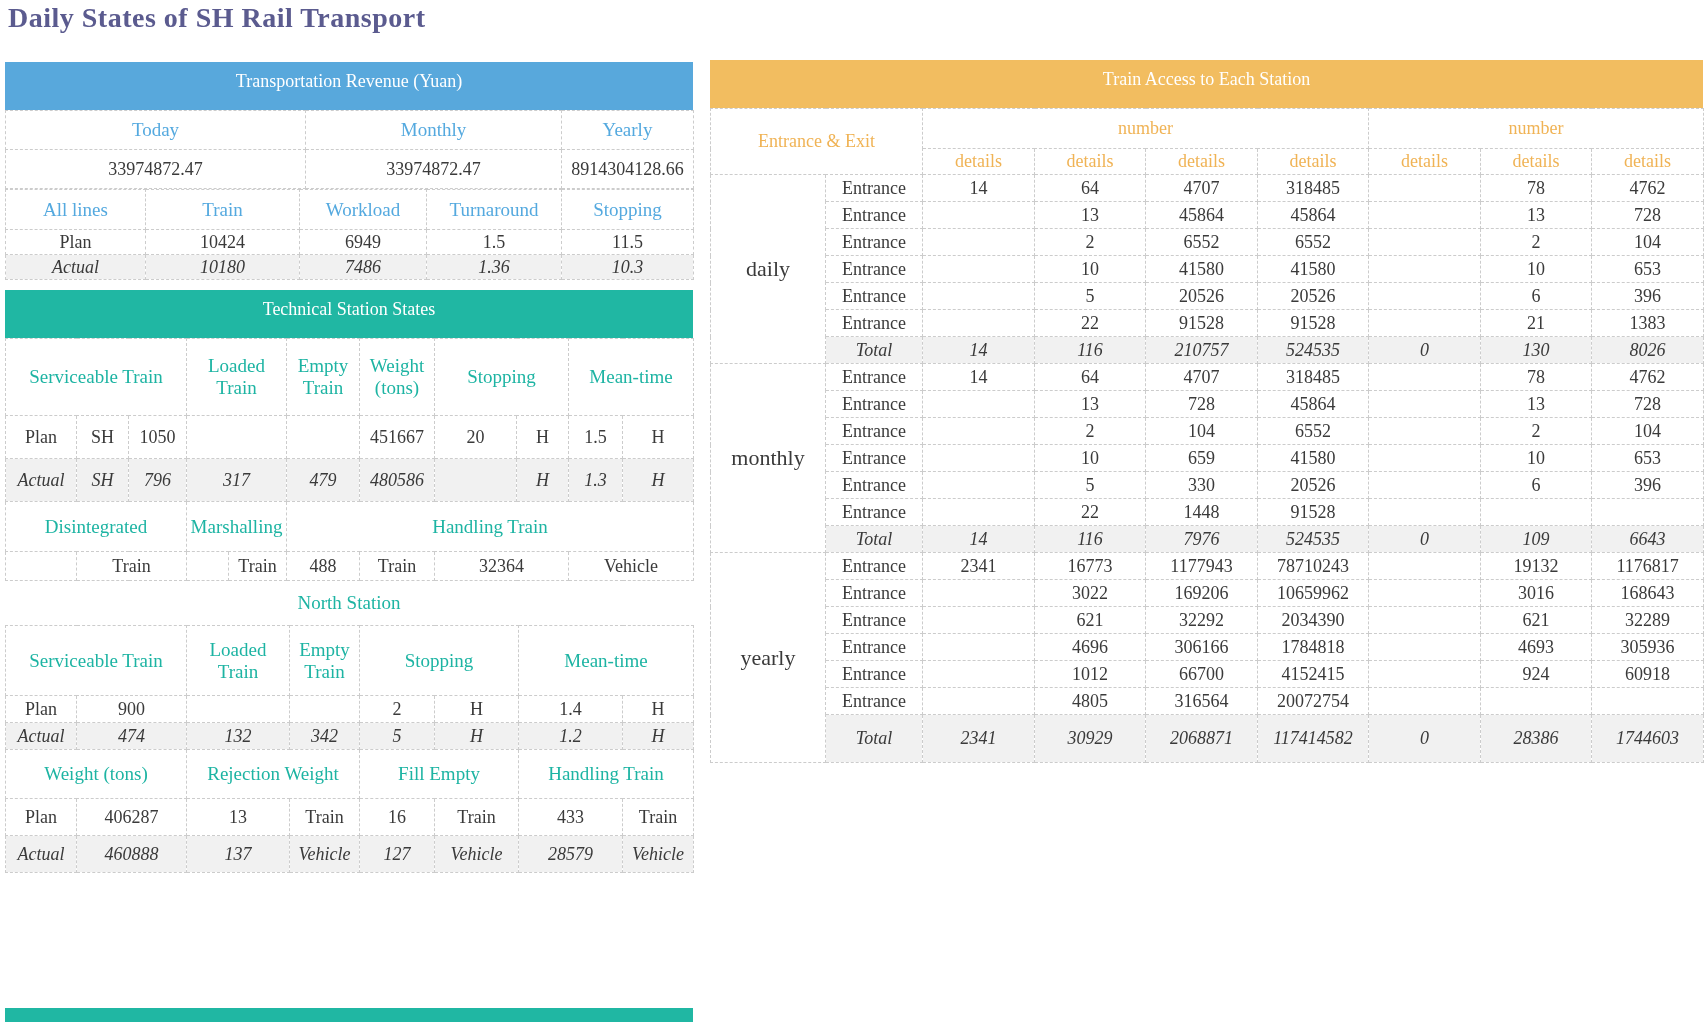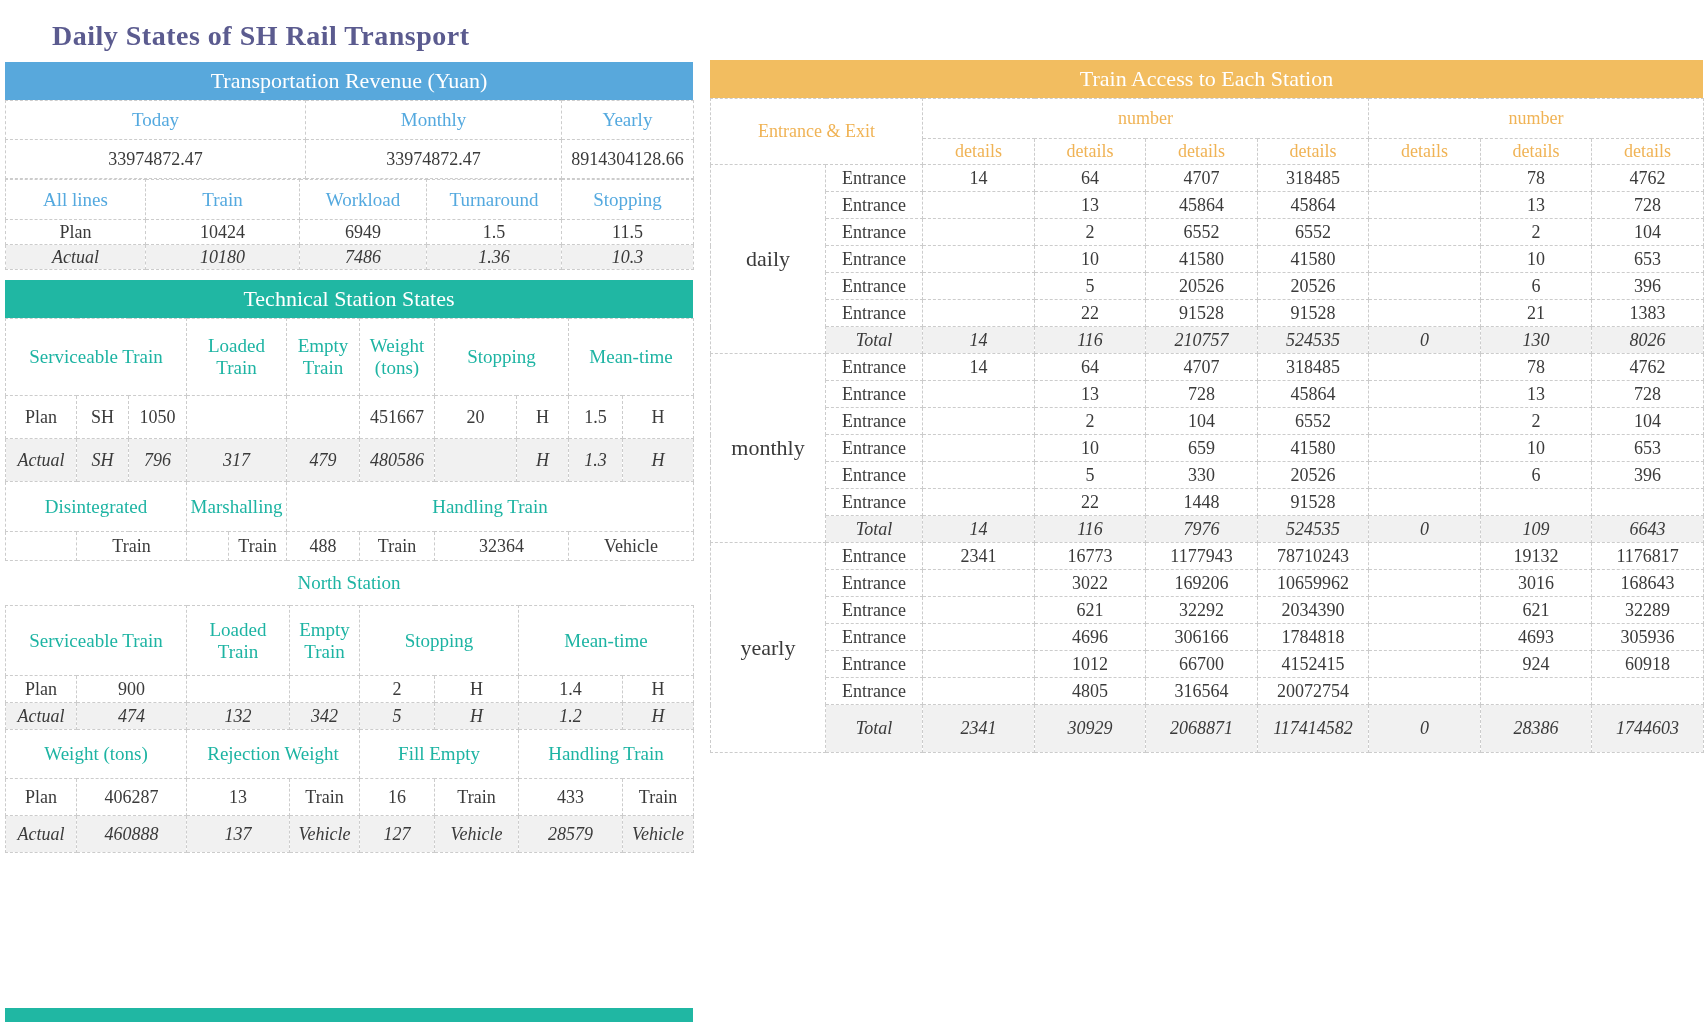--- a/index.html
+++ b/index.html
@@ -2,26 +2,26 @@
 <html style="--title_color: #5b5b8f; --bar_blue: #58a8dc; --text_blue: #54a9df; --bar_teal: #20b7a3; --text_teal: #1db4a3; --bar_orange: #f2bd60; --text_orange: #f0b355; --band_gray: #f1f1f1; --body_text: #3a3a3a;"><head>
 <meta charset="utf-8">
 <style>
   html,body{margin:0;padding:0;}
   body{
     width:1708px;height:1022px;position:relative;background:#fff;
     font-family:"Liberation Serif","DejaVu Serif",serif;
     -webkit-font-smoothing:antialiased;overflow:hidden;
   }
   .page-title{
-    position:absolute;left:8px;top:20px;font-size:28px;font-weight:bold;
-    color:var(--title_color,#5b5b8f);letter-spacing:0.5px;margin-left:44px;
+    position:absolute;left:8px;top:2px;font-size:28px;font-weight:bold;
+    color:var(--title_color,#5b5b8f);letter-spacing:0.5px;
   }
   .panel-left{position:absolute;left:5px;top:62px;width:688px;}
   .panel-right{position:absolute;left:710px;top:60px;width:993px;}
-  .bar{height:38px;line-height:38px;text-align:center;color:#fff;font-size:22px;}
+  .bar{height:48px;line-height:38px;text-align:center;color:#fff;font-size:18px;}
   .bar.blue{background:var(--bar_blue,#58a8dc);}
   .bar.teal{background:var(--bar_teal,#20b7a3);}
   .bar.orange{background:var(--bar_orange,#f2bd60);}
   .gap{height:10px;}
   .subtitle{height:44px;line-height:44px;text-align:center;font-size:19px;color:var(--text_teal,#1db4a3);}
   table.t{width:100%;border-collapse:collapse;table-layout:fixed;}
   table.t td{
     border:1px dashed #ccc;text-align:center;vertical-align:middle;
     padding:1px 2px;font-size:18px;color:var(--body_text,#3a3a3a);overflow:hidden;line-height:1.15;
   }

